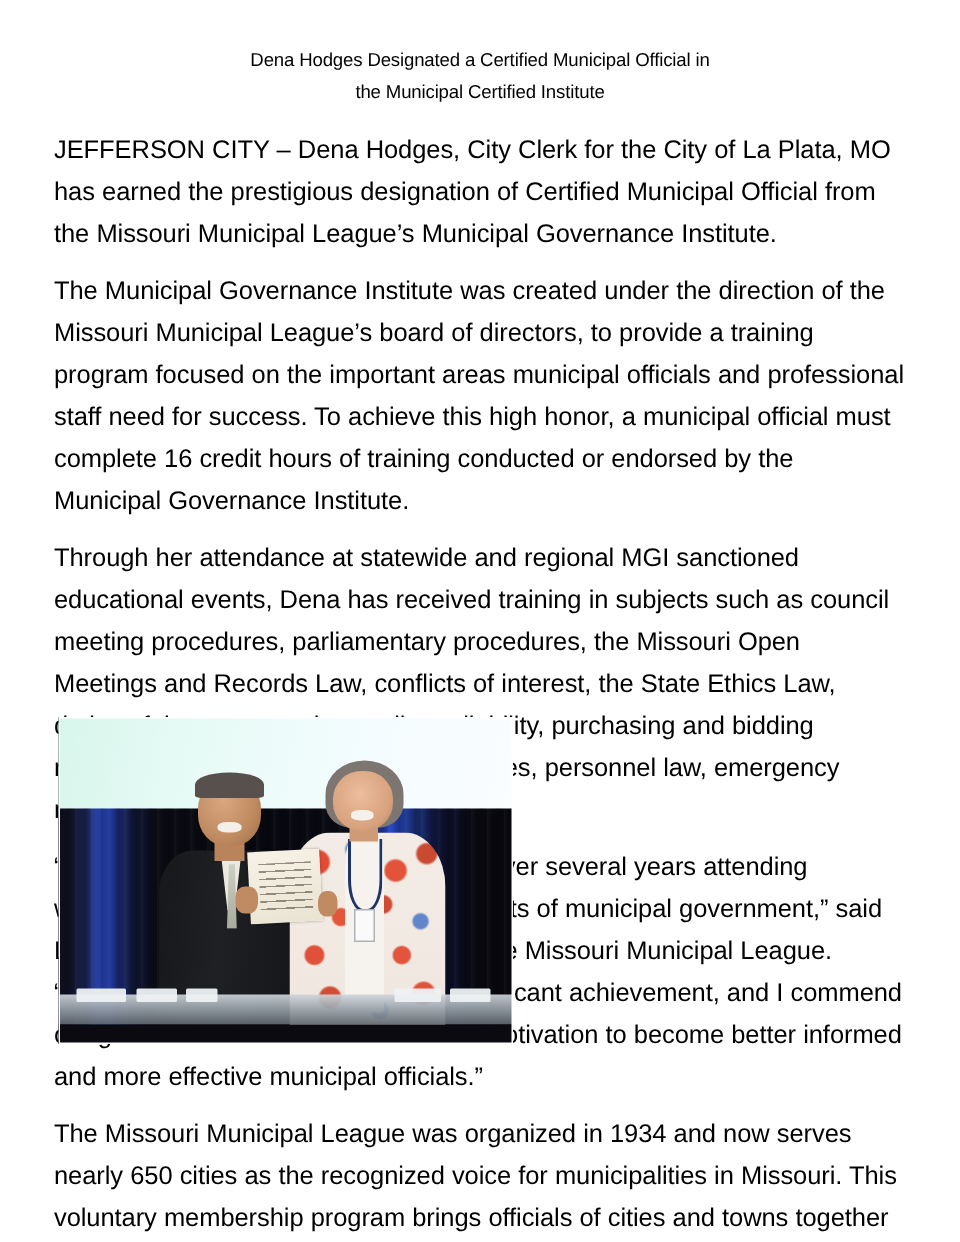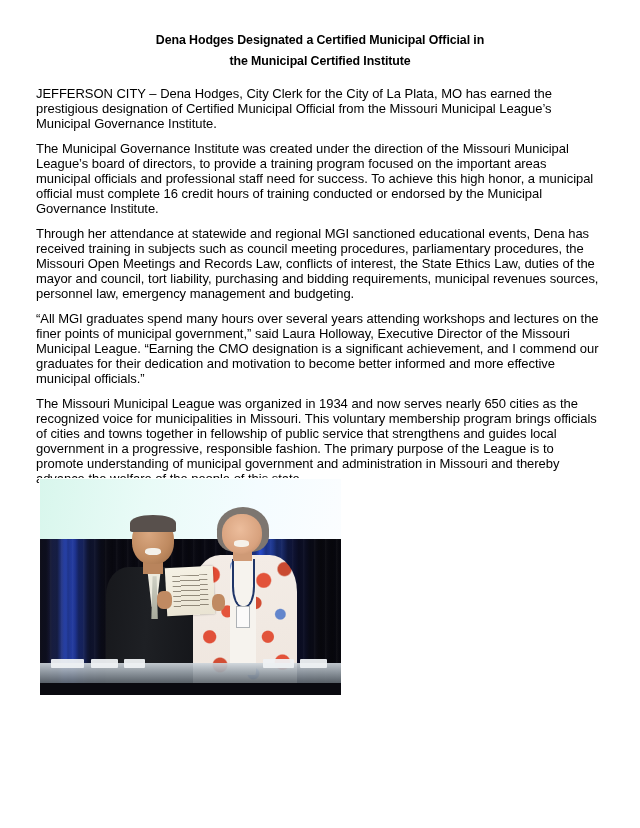--- a/index.html
+++ b/index.html
@@ -26,34 +26,34 @@
 
   .content {
     position: absolute;
     left: 36px;
     top: 30px;
     width: 568px;
   }
 
   .doc-title {
     text-align: center;
-    font-weight: bold;
+    font-weight: normal;
     font-size: 12.4px;
     line-height: 21px;
     letter-spacing: -0.1px;
     margin: 0 0 14px 0;
     padding: 0 44px;
   }
   .doc-title .title-line {
     display: block;
   }
 
   .para {
-    font-size: 13px;
-    line-height: 15px;
+    font-size: 17px;
+    line-height: 28px;
     margin: 0 0 10px 0;
     text-align: left;
     letter-spacing: -0.05px;
     word-spacing: 0.1px;
   }
 
   
   .photo-wrap {
     position: absolute;
     left: 39px;

